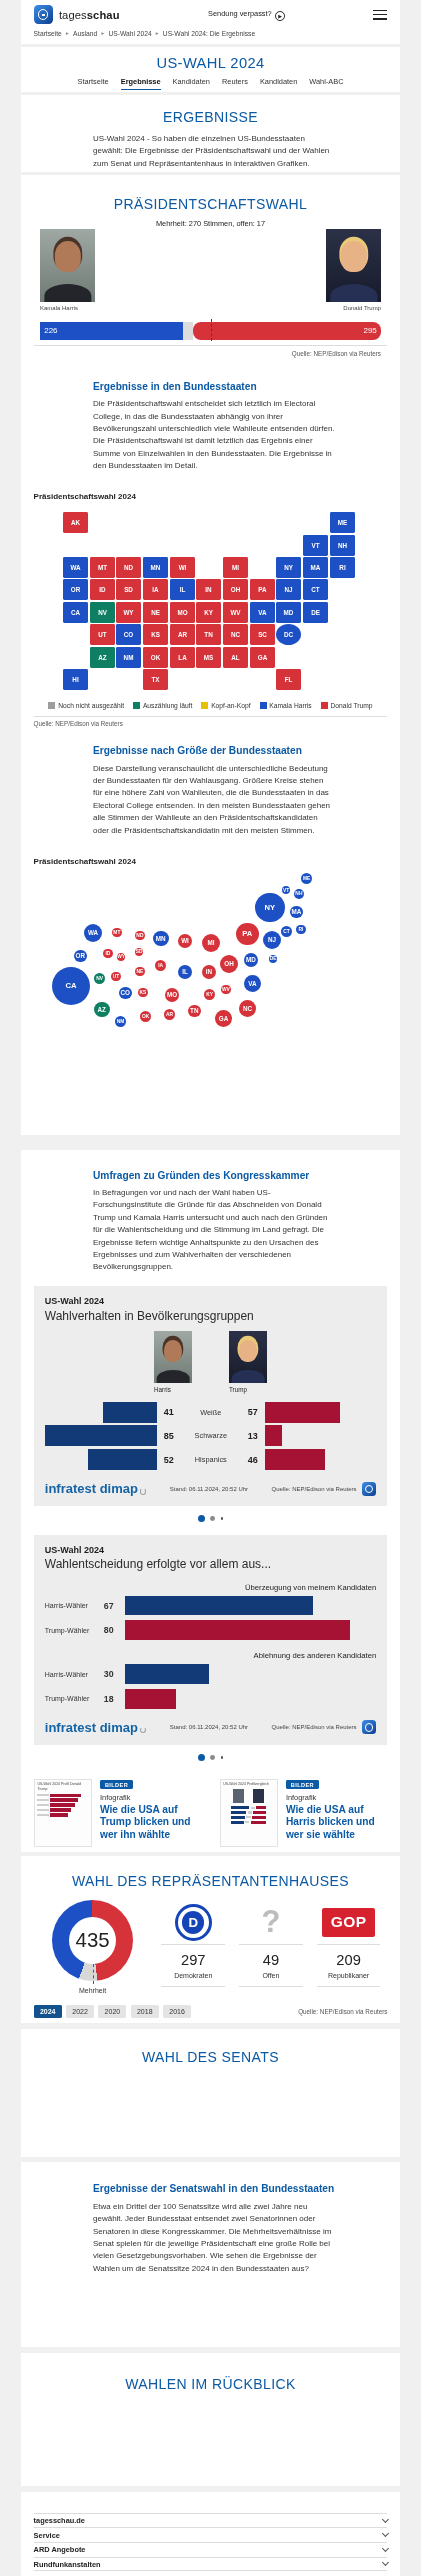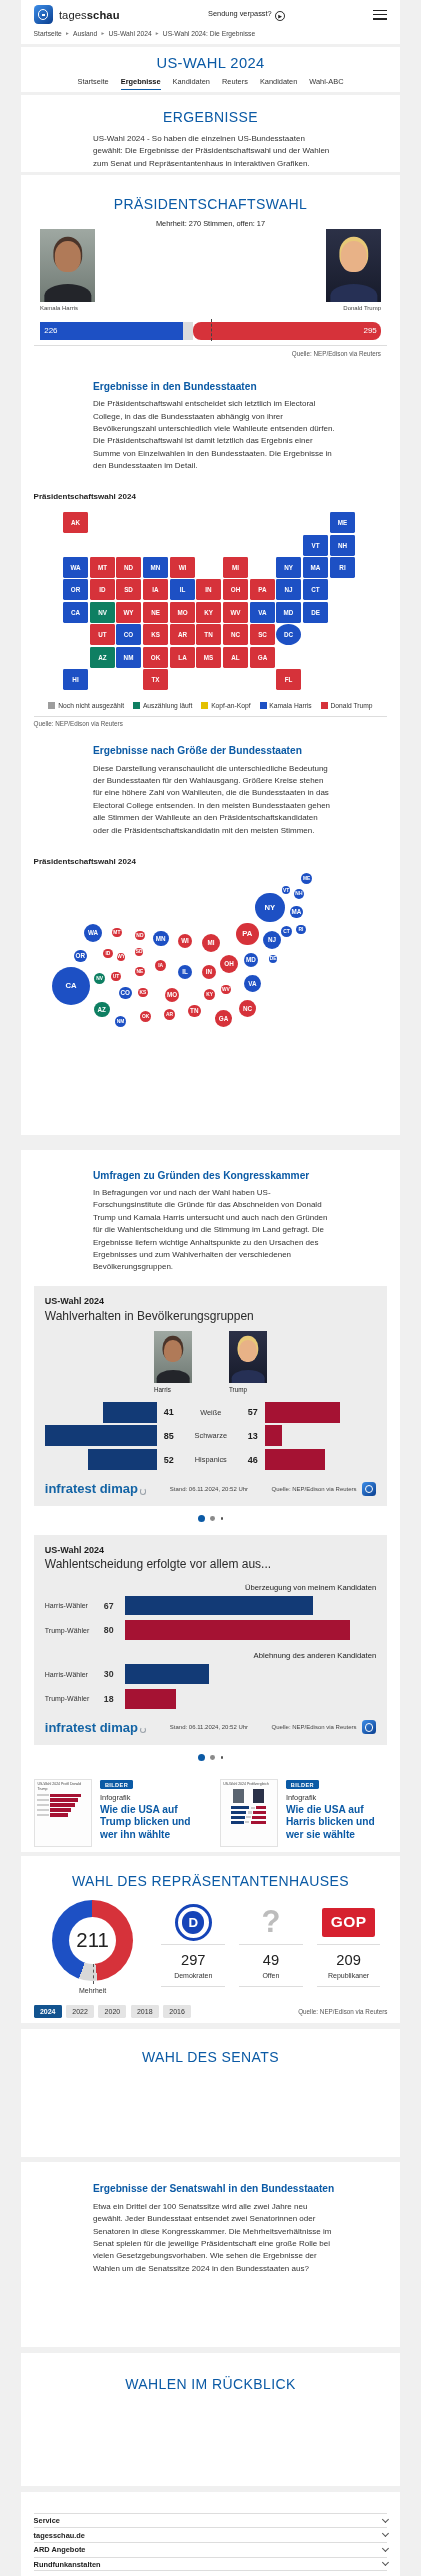--- a/index.html
+++ b/index.html
@@ -504,21 +504,21 @@
     </div>
 </div>
 
 <div class="card house">
   <h1 class="bigtitle">WAHL DES REPRÄSENTANTENHAUSES</h1>
   <div class="house-row">
     <div class="donut-wrap">
       <div class="donut" id="donut" style="background: conic-gradient(rgb(214, 50, 58) 0deg, rgb(214, 50, 58) 48.046%, rgb(216, 216, 216) 48.046%, rgb(216, 216, 216) 55.4023%, rgb(29, 80, 196) 55.4023%, rgb(29, 80, 196) 100%);">
         <div class="maj-mark"></div>
         <div class="donut-hole">
-            <span>211</span>
+            <span>435</span>
           </div>
       </div>
       <div class="maj-label">Mehrheit</div>
     </div>
     <div class="stats">
       <div class="stat">
         <div class="icon-area">
             <div class="dem-logo">
               <div class="inner">D</div>
             </div>
@@ -561,25 +561,25 @@
   <p class="body indent">Etwa ein Drittel der 100 Senatssitze wird alle zwei Jahre neu gewählt. Jeder Bundesstaat entsendet zwei Senatorinnen oder Senatoren in diese Kongresskammer. Die Mehrheitsverhältnisse im Senat spielen für die jeweilige Präsidentschaft eine große Rolle bei vielen Gesetzgebungsvorhaben. Wie sehen die Ergebnisse der Wahlen um die Senatssitze 2024 in den Bundesstaaten aus?</p>
 </div>
 
 <div class="card review">
   <h1 class="bigtitle">WAHLEN IM RÜCKBLICK</h1>
 </div>
 
 <div class="card footer">
   <div class="f-acc" id="facc">
       <div class="f-row">
+        <span>tagesschau.de</span>
+        <span class="chev"></span>
+      </div>
+      <div class="f-row">
         <span>Service</span>
-        <span class="chev"></span>
-      </div>
-      <div class="f-row">
-        <span>tagesschau.de</span>
         <span class="chev"></span>
       </div>
       <div class="f-row">
         <span>ARD Angebote</span>
         <span class="chev"></span>
       </div>
       <div class="f-row">
         <span>Rundfunkanstalten</span>
         <span class="chev"></span>
       </div>

